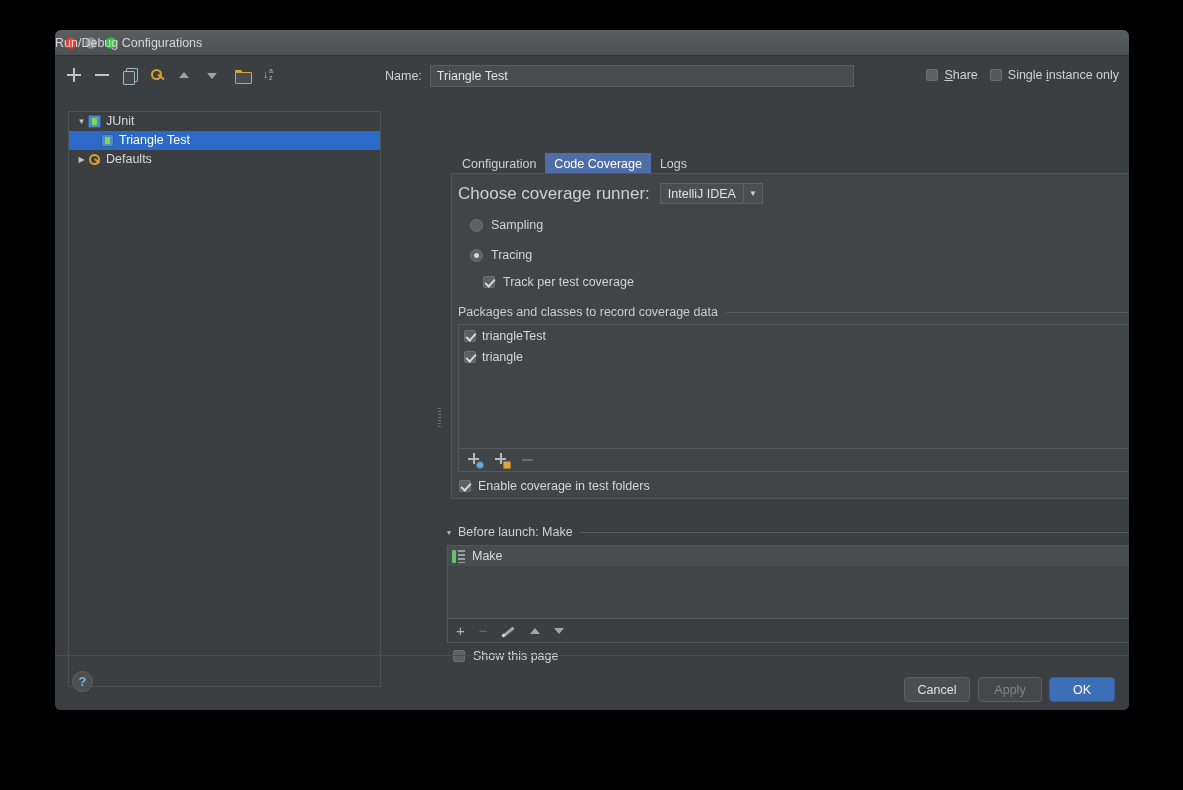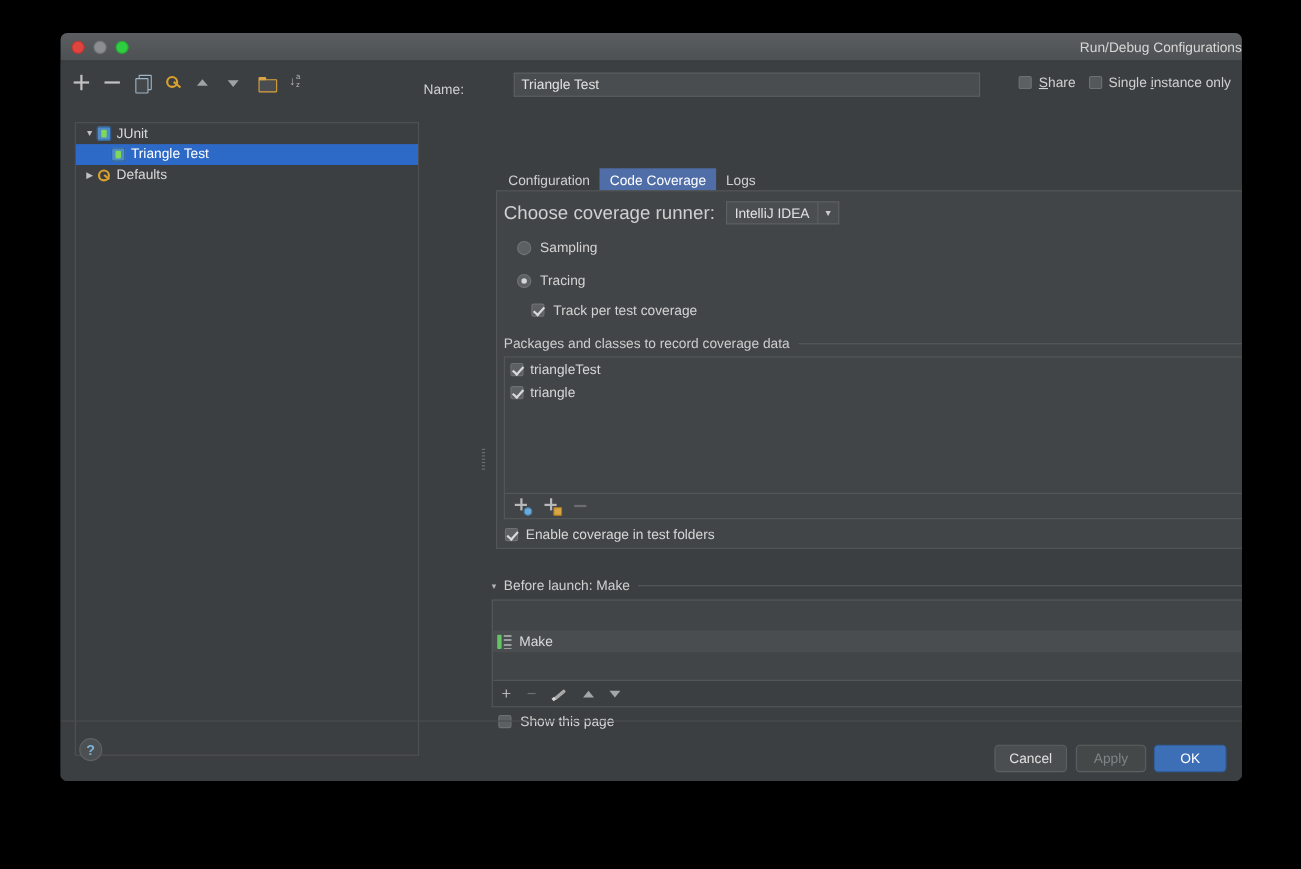--- a/index.html
+++ b/index.html
@@ -26,21 +26,21 @@
   #titlebar {
     position: relative;
     height: 26px;
     background: linear-gradient(#5b5e60, #4e5153);
     border-bottom: 1px solid #2f3133;
     border-top-left-radius: 6px;
     border-top-right-radius: 6px;
   }
   #titlebar .title {
     position: absolute; left: 0; right: 0; top: 0;
-    line-height: 26px; text-align: right;
+    line-height: 26px; text-align: left;
     font-size: 12.5px; color: #d6d6d6;
   }
   .traffic { position: absolute; top: 7px; width: 12px; height: 12px; border-radius: 50%; }
   .traffic.close  { left: 10px;  background: #e0443e; border: 1px solid #c1352f; }
   .traffic.min    { left: 30px;  background: #8b8d8e; border: 1px solid #76797a; }
   .traffic.max    { left: 50px;  background: #30cc42; border: 1px solid #25a835; }
 
   
   #body { position: absolute; left:0; top:26px; right:0; bottom:0; background:#3c3f41; }
 
@@ -92,21 +92,21 @@
 
   
   #splitter {
     position: absolute; left: 383px; top: 352px; width: 4px; height: 22px;
   }
   #splitter i {
     display:block; width:3px; height:1px; background:#6d7072; margin-bottom:2px;
   }
 
   
-  #name-row { position: absolute; left: 330px; top: 8px; height: 24px; display:flex; align-items:flex-end;gap:37px; }
+  #name-row { position: absolute; left: 330px; top: 8px; height: 24px; display:flex; align-items:center; }
   #name-label { font-size: 12.5px; color: #d0d0d0; margin-right: 8px; }
   #name-input {
     width: 424px; height: 22px;
     background: #4a4d4f; border: 1px solid #5c5f61;
     color: #e0e0e0; font-size: 12.5px;
     padding: 0 6px; font-family: "Liberation Sans", sans-serif;
     outline: none;
   }
   #topright { position: absolute; right: 10px; top: 12px; display:flex; align-items:center; gap: 12px; text-align: right; }
   .cb-line { display:flex; align-items:center; gap: 6px; font-size: 12.5px; color:#d0d0d0; }
@@ -197,21 +197,21 @@
   #bl-header { position:absolute; left:392px; top:469px; width:722px; display:flex; align-items:center; gap:7px; }
   #bl-header .caret { font-size:8px; color:#b5b5b5; }
   #bl-header span.t { font-size:12.5px; color:#cfcfcf; white-space:nowrap; }
   #bl-header i { flex:1; height:1px; background:#585b5d; }
 
   #bl-list {
     position:absolute; left:392px; top:489px; width:722px; height:74px;
     background:#424547; border:1px solid #555859;
   }
   .bl-row { height:20px; display:flex; align-items:center; gap:6px; padding-left:4px;
-            font-size:12.5px; color:#d9d9d9; background:#4a4d4f;margin-top:27px; }
+            font-size:12.5px; color:#d9d9d9; background:#4a4d4f; }
   .ic-make { width:14px; height:13px; position:relative; }
   .ic-make::before { content:''; position:absolute; left:0; top:0; width:4px; height:13px; background:#62c462; border-radius:1px; }
   .ic-make::after  { content:''; position:absolute; left:6px; top:0; width:7px; height:13px;
                      background: repeating-linear-gradient(to bottom,#9a9d9f 0 2px,transparent 2px 4px); }
 
   #bl-toolbar {
     position:absolute; left:392px; top:563px; width:722px; height:24px;
     border-left:1px solid #555859; border-right:1px solid #555859; border-bottom:1px solid #555859;
     display:flex; align-items:center; gap:14px; padding-left:8px;
   }

